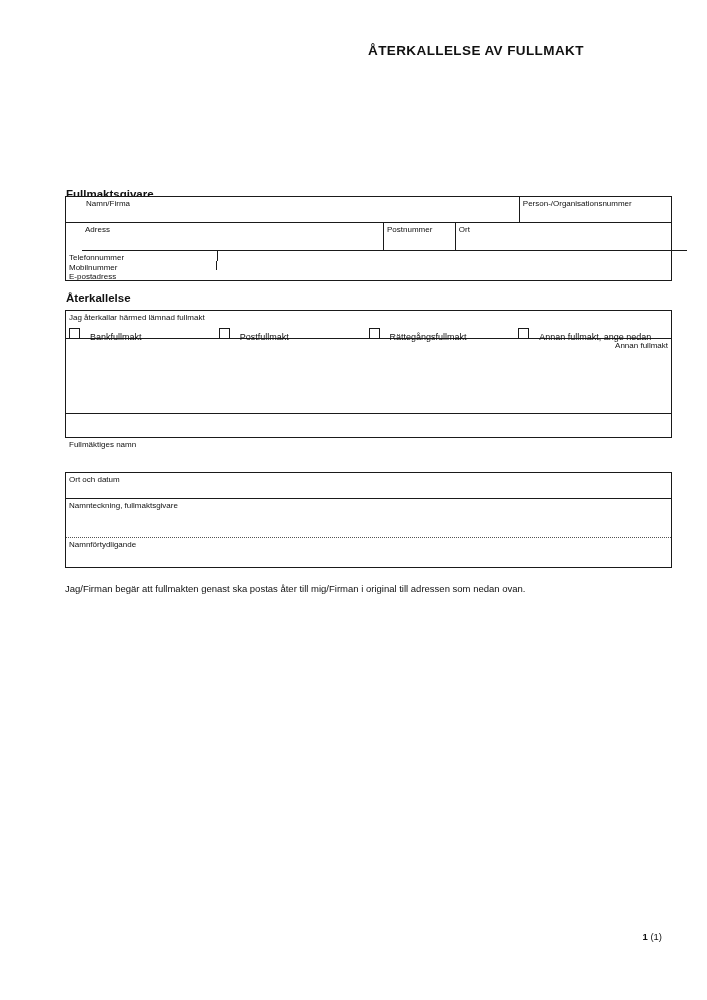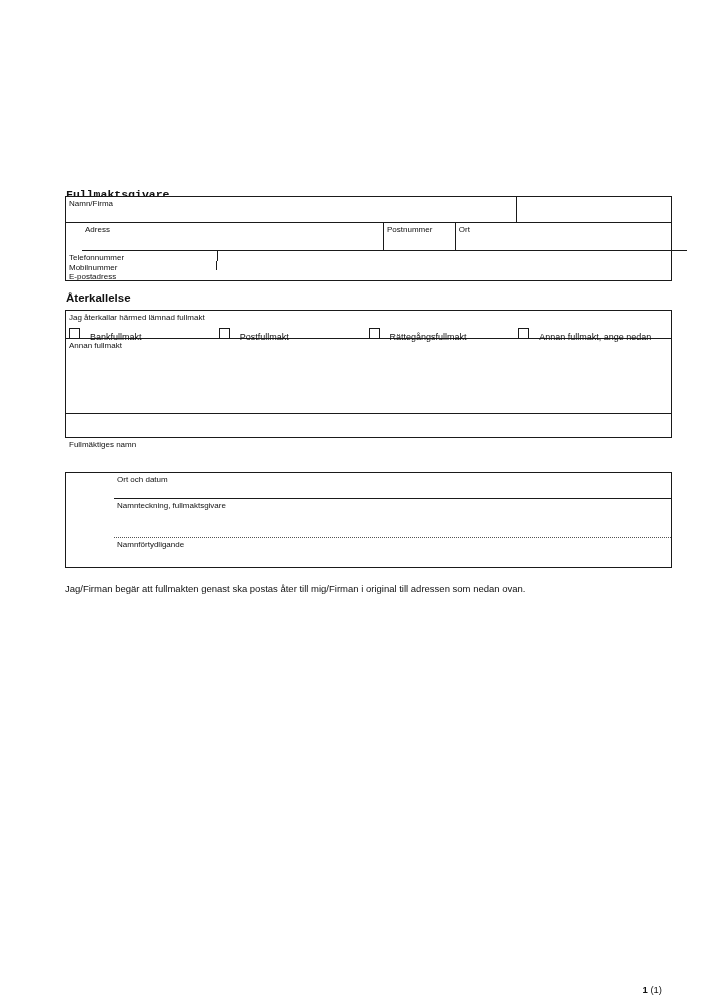--- a/index.html
+++ b/index.html
@@ -24,34 +24,34 @@
     white-space: nowrap;
   }
   .section-heading {
     position: absolute;
     left: 66px;
     font-size: 11.5px;
     font-weight: bold;
     line-height: 13px;
     white-space: nowrap;
   }
-  .heading-fullmaktsgivare { top: 188px; font-family: Liberation Mono, monospace; }
+  .heading-fullmaktsgivare { top: 188px; }
   .heading-aterkallelse   { top: 292px; }
   .heading-underskrift    { top: 480px; }
 
   .box {
     position: absolute;
     left: 65px;
     width: 607px;
     border: 1px solid #1a1a1a;
     background: #ffffff;
   }
   .box-fullmaktsgivare { top: 196px; height: 85px; }
   .box-aterkallelse    { top: 310px; height: 128px; }
-  .box-underskrift     { top: 472px; height: 96px; padding-left: 48px; }
+  .box-underskrift     { top: 472px; height: 96px; }
 
   .row { display: flex; width: 100%; border-bottom: 1px solid #1a1a1a; }
   .row.last { border-bottom: none; }
 
   .cell {
     border-right: 1px solid #1a1a1a;
     padding: 2px 3px 0 3px;
     overflow: hidden;
   }
   .cell.last { border-right: none; }
@@ -61,21 +61,21 @@
     font-size: 8px;
     line-height: 9px;
     color: #111111;
     white-space: nowrap;
   }
 
   
   .r1 { height: 26px; }
   .r2 { height: 28px; margin-left: 16px; }
   .r3 { height: 29px; flex-direction: column; }
-  .c-namn   { width: 451px; }
+  .c-namn   { width: 451px; margin-left: 17px; }
   .c-persorg{ width: 156px; }
   .c-adress { width: 303px; }
   .c-postnr { width: 72px;  }
   .c-ort    { width: 232px; }
   .c-tel    { width: 152px; }
   .c-mobil  { width: 151px; }
   .c-epost  { width: 304px; }
 
   
   .revoke-head { height: 28px; border-bottom: 1px solid #1a1a1a; padding: 2px 3px 0 3px; }
@@ -83,58 +83,62 @@
   .checkbox-item { width: 152px; display: flex; align-items: center; }
   .checkbox {
     display: inline-block;
     width: 11px; height: 11px;
     border: 1px solid #1a1a1a;
     background: #ffffff;
     margin-right: 10px;
     flex: 0 0 auto;
   }
   .checkbox-label { font-size: 9px; line-height: 11px; white-space: nowrap; margin-top: 8px; }
-  .area-annan { height: 75px; border-bottom: 1px solid #1a1a1a; padding: 2px 3px 13px 3px; }
+  .area-annan { height: 75px; border-bottom: 1px solid #1a1a1a; padding: 2px 3px 13px 3px; text-align: right; }
   .area-fullmaktig { height: 23px; padding: 2px 3px 0 3px; margin-top: 24px; }
 
   
   .u1 { height: 26px; padding: 2px 3px 0 3px; border-bottom: 1px solid #1a1a1a; }
   .u2 { height: 39px; padding: 2px 3px 0 3px; border-bottom: 1px dotted #555555; }
   .u3 { height: 29px; padding: 2px 3px 0 3px; }
 
   .footer-note {
     position: absolute;
     left: 65px;
     top: 583px;
     font-size: 9.5px;
     line-height: 12px;
     white-space: nowrap;
   }
   .page-number {
     position: absolute;
     right: 45px;
-    top: 984px;
+    top: 931px;
     font-size: 9.5px;
     white-space: nowrap;
   }
   .page-number .pn-current { font-weight: bold; }
 </style>
 </head>
 <body>
 
 <div class="page">
 
+  <div class="form-title">ÅTERKALLELSE AV FULLMAKT</div>
 
   <div class="section-heading heading-fullmaktsgivare">Fullmaktsgivare</div>
 
   <div class="box box-fullmaktsgivare">
     <div class="row r1">
       <div class="cell c-namn">
         <span class="lbl">Namn/Firma</span>
       </div>
+      <div class="cell c-persorg last">
+        <span class="lbl">Person-/Organisationsnummer</span>
+      </div>
     </div>
     <div class="row r2">
       <div class="cell c-adress">
         <span class="lbl">Adress</span>
       </div>
       <div class="cell c-postnr">
         <span class="lbl">Postnummer</span>
       </div>
       <div class="cell c-ort last">
         <span class="lbl">Ort</span>

